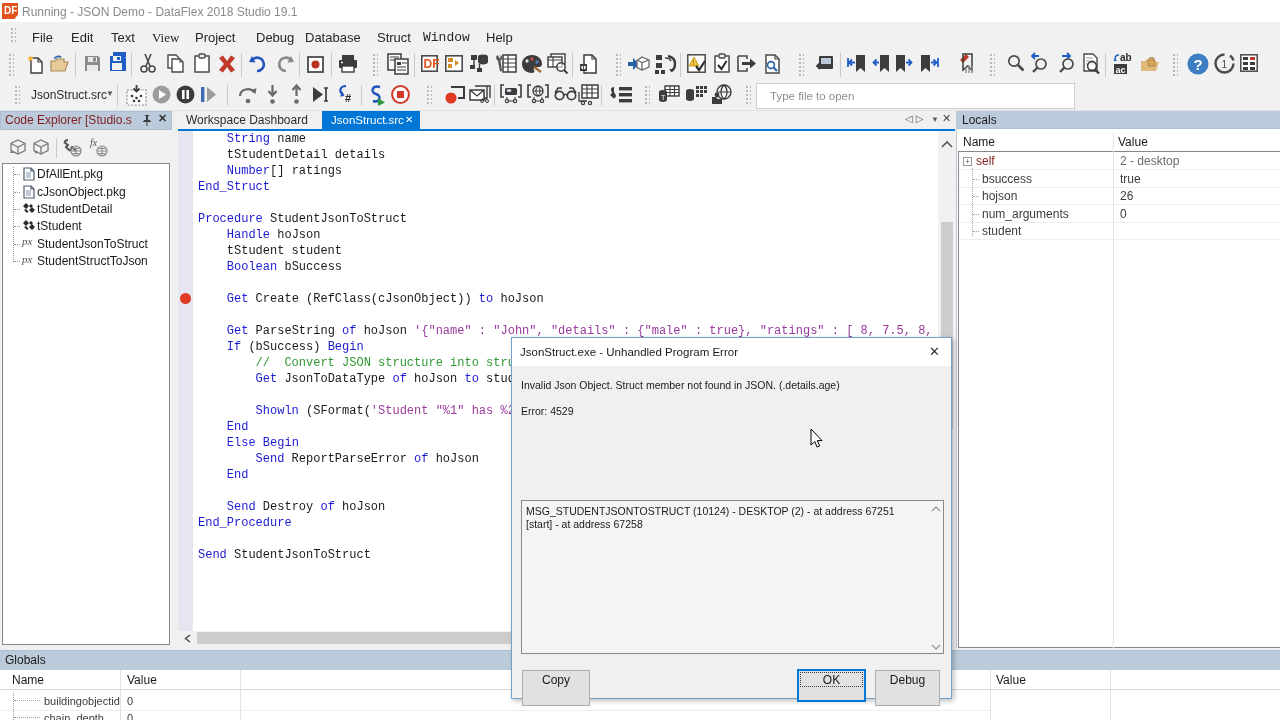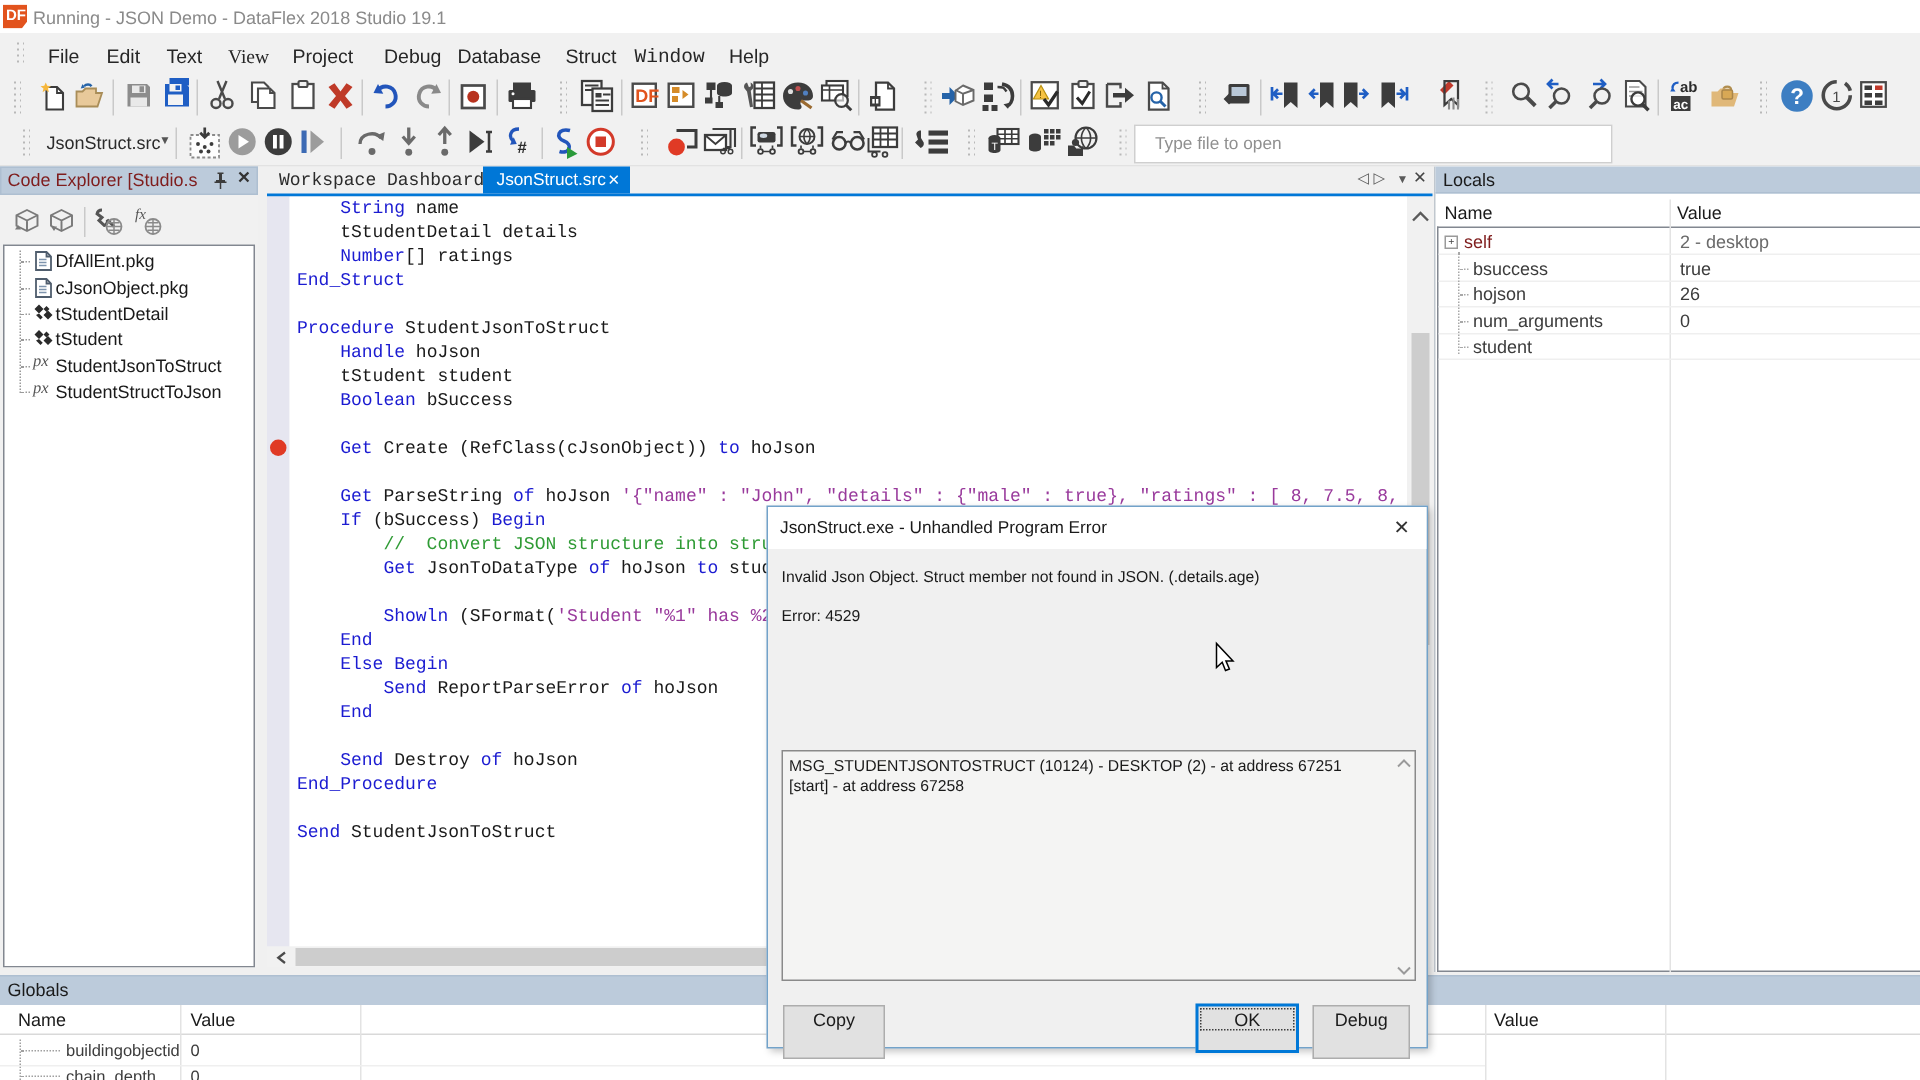--- a/index.html
+++ b/index.html
@@ -544,21 +544,21 @@
     <path d="M3 0l3 3-3 3-3-3zM9 4l3 3-3 3-3-3z" fill="#2b2b2b"></path>
     <path d="M3 6l2.5 2.5L4 10 1 7zM8 1l2 2-2 2-2-2z" fill="#2b2b2b"></path>
   </svg>
 <div class="tree-item" style="left:37px;top:219px;">tStudent</div>
 <div class="abs" style="left:22px;top:235px;font-size:11px;font-style:italic;color:#555;font-family:'Liberation Serif',serif;">px</div>
 <div class="tree-item" style="left:37px;top:237px;">StudentJsonToStruct</div>
 <div class="abs" style="left:22px;top:253px;font-size:11px;font-style:italic;color:#555;font-family:'Liberation Serif',serif;">px</div>
 <div class="tree-item" style="left:37px;top:254px;">StudentStructToJson</div>
 
 <div class="abs" style="left:172px;top:111px;width:785px;height:18px;background:#f0f0f0;"></div>
-<div class="abs" style="left:186px;top:113px;font-size:12px;color:#2b2b2b;font-family:Liberation Mono, monospace;">Workspace Dashboard&nbsp;&nbsp;&nbsp;</div>
+<div class="abs" style="left:186px;top:113px;font-size:12px;color:#2b2b2b;">Workspace Dashboard&nbsp;&nbsp;&nbsp;</div>
 <div class="abs" style="left:322px;top:111px;width:98px;height:18px;background:#0077d7;color:#ffffff;font-size:11.5px;padding:3px 0 0 9px;">JsonStruct.src</div>
 <div class="abs" style="left:405px;top:114px;color:#ffffff;font-size:10px;">✕</div>
 
 <div class="abs" style="left:905px;top:113px;font-size:10px;color:#5a5a5a;letter-spacing:3px;">◁▷</div>
 <div class="abs" style="left:931px;top:115px;font-size:8px;color:#5a5a5a;">▼</div>
 <div class="abs" style="left:942px;top:112px;font-size:11px;color:#444;">✕</div>
 
 <div class="abs" style="left:178px;top:129px;width:777px;height:2px;background:#0077d7;"></div>
 
 <div class="abs" style="left:172px;top:131px;width:6px;height:514px;background:#f0f0f0;"></div>

